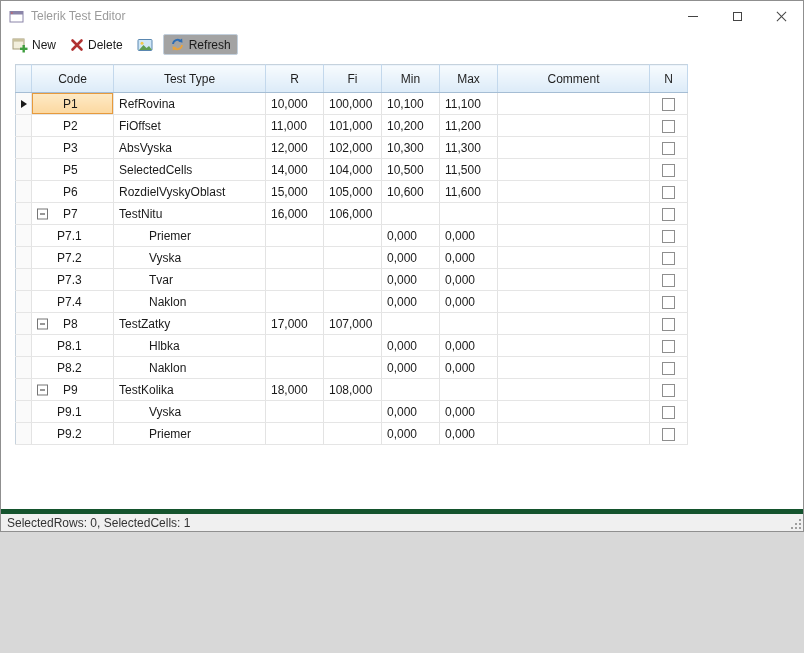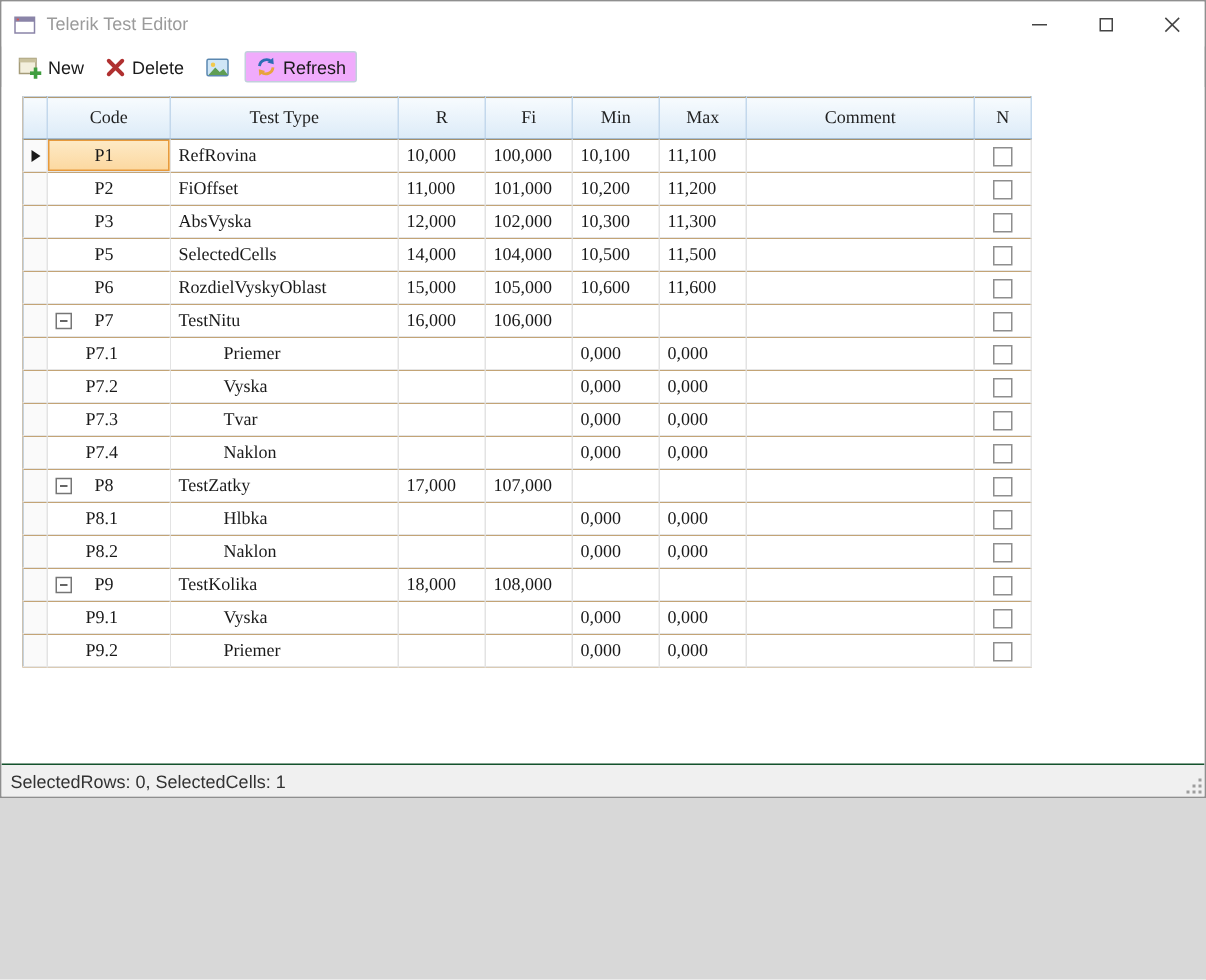--- a/index.html
+++ b/index.html
@@ -21,29 +21,29 @@
   .glyph-close::before,.glyph-close::after{
     content:""; position:absolute; left:-1px; top:5px; width:13px; height:1px; background:#444;
   }
   .glyph-close::before{ transform:rotate(45deg); }
   .glyph-close::after{ transform:rotate(-45deg); }
   
   .toolbar { height:27px; display:flex; align-items:center; padding:0 7px; flex:0 0 auto; }
   .tb-btn { display:flex; align-items:center; gap:4px; padding:2px 4px; font-size:12px; color:#1a1a1a; }
   .tb-btn + .tb-btn { margin-left:6px; }
   .refresh-btn {
-    margin-left:auto; border:1px solid #c2cfdc; background:#f0abfc;
+    margin-left:auto; border:1px solid #c2cfdc; background:#a3a3a3;
     border-radius:2px; padding:2px 6px;
   }
   
   .content { flex:1 1 auto; position:relative; background:#fff; }
   table.grid {
     position:absolute; left:14px; top:6px;
     border-collapse:collapse; table-layout:fixed;
-    border:1px solid #c6d2dd; background:#a16207;font-family:Liberation Serif, serif;
+    border:1px solid #c6d2dd; background:#fde047;
   }
   th {
     background:linear-gradient(var(--header-top,#f7fbfe), var(--header-bottom,#dcebf8));
     border-right:1px solid #c3d8ec; border-bottom:1px solid #a5bdd4;
     font-weight:normal; font-size:12px; color:#1f1f1f; height:28px; text-align:center;
     white-space:nowrap; overflow:hidden;
   }
   td {
     border-right:1px solid #e3e3e3; border-bottom:1px solid #e5e5e5;
     height:22px; font-size:12px; color:#1a1a1a; padding:0 5px;
@@ -65,21 +65,21 @@
     display:flex; align-items:center; justify-content:center;
   }
   .expander::after { content:""; width:5px; height:1px; background:#333; display:block; }
   td.current-cell {
     background:linear-gradient(#fdeac6, var(--sel-fill,#fcd79e));
     box-shadow:inset 0 0 0 1px var(--sel-border,#e79a3c);
   }
   .checkbox { display:inline-block; width:13px; height:13px; border:1px solid #8e8e8e; background:#fff; vertical-align:middle; }
   
   .statusbar {
-    flex:0 0 auto; height:22px; background:#f0f0f0; border-top:1px solid #14532d;
+    flex:0 0 auto; height:22px; background:#f0f0f0; border-top:5px solid #14532d;
     display:flex; align-items:center; padding-left:6px; position:relative;
     font-size:12px; color:#333;
   }
   .grip { position:absolute; right:2px; bottom:2px; width:13px; height:13px; }
   .grip i { position:absolute; width:2px; height:2px; background:#9d9d9d; }
 </style>
 </head>
 <body>
 
 <div class="window">

